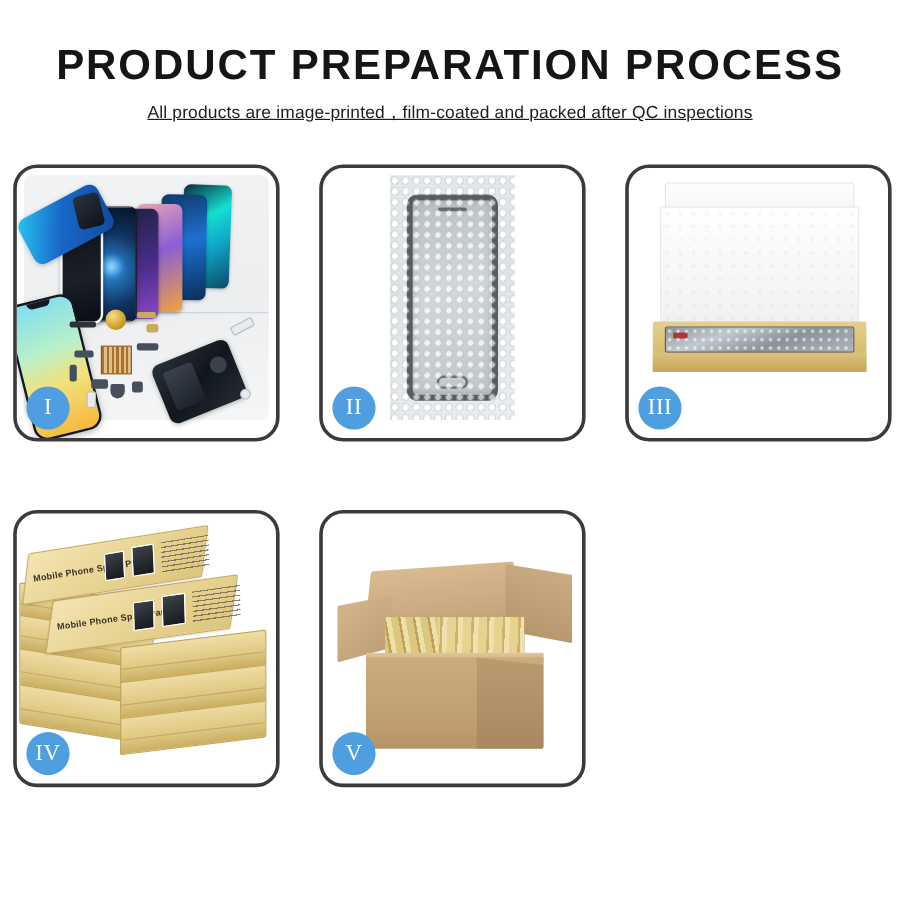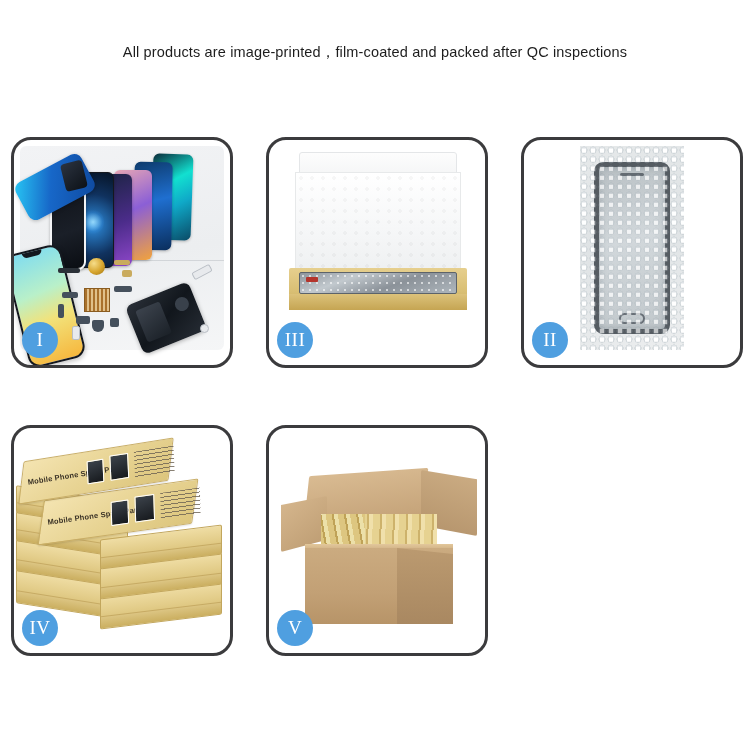--- a/index.html
+++ b/index.html
@@ -36,20 +36,21 @@
     white-space: nowrap;
   }
   .subtitle {
     margin-top: 8px;
     font-size: 14.5px;
     font-weight: 400;
     letter-spacing: 0.15px;
     color: #1d1d1d;
     line-height: 20px;
     white-space: nowrap;
+    text-decoration: underline;
   }
 
   
   .grid {
     position: absolute;
     top: 137px;
     left: 11px;
     width: 733px;
     display: grid;
     grid-template-columns: 222px 222px 222px;
@@ -506,20 +507,21 @@
     background: linear-gradient(180deg,rgba(232,236,238,.9),rgba(246,248,249,0));
     transform: rotate(12deg);
   }
 </style>
 </head>
 <body>
 
 <div id="page">
 
   <div class="header">
+    <div class="title">PRODUCT PREPARATION PROCESS</div>
     <div class="subtitle">All products are image-printed，film-coated and packed after QC inspections</div>
   </div>
 
   <div class="grid">
 
     <div class="panel">
       <div class="panel-stage">
         <div class="p1-photo"></div>
 
         <div class="ph ph-e"></div>
@@ -548,42 +550,42 @@
         <div class="pt chip" style="left:100px; top:146px; width:18px; height:6px;"></div>
         <div class="pt white" style="left:178px; top:128px; width:20px; height:8px; transform:rotate(-28deg);"></div>
         <div class="pt white" style="left:186px; top:184px; width:9px; height:9px; border-radius:50%;"></div>
 
         <div class="badge">I</div>
       </div>
     </div>
 
     <div class="panel">
       <div class="panel-stage">
+        <div class="p2-wrap">
+          <div class="p2-screen">
+            <div class="p2-earpiece"></div>
+            <div class="p2-home"></div>
+          </div>
+          <div class="p2-bubbles"></div>
+        </div>
+        <div class="badge">II</div>
+      </div>
+    </div>
+
+    <div class="panel">
+      <div class="panel-stage">
         <div class="p3-lid-back"></div>
         <div class="p3-foam"></div>
         <div class="p3-box">
           <div class="p3-tray">
             <div class="p3-tray-tab"></div>
           </div>
           <div class="p3-box-front"></div>
         </div>
         <div class="badge">III</div>
-      </div>
-    </div>
-
-    <div class="panel">
-      <div class="panel-stage">
-        <div class="p2-wrap">
-          <div class="p2-screen">
-            <div class="p2-earpiece"></div>
-            <div class="p2-home"></div>
-          </div>
-          <div class="p2-bubbles"></div>
-        </div>
-        <div class="badge">II</div>
       </div>
     </div>
 
     <div class="panel">
       <div class="panel-stage">
         <div class="p4-stack">
 
           <div class="bx" style="left:2px; top:150px; width:112px; height:34px; transform:skewY(9deg);">
               <div class="side"></div>
             </div>

